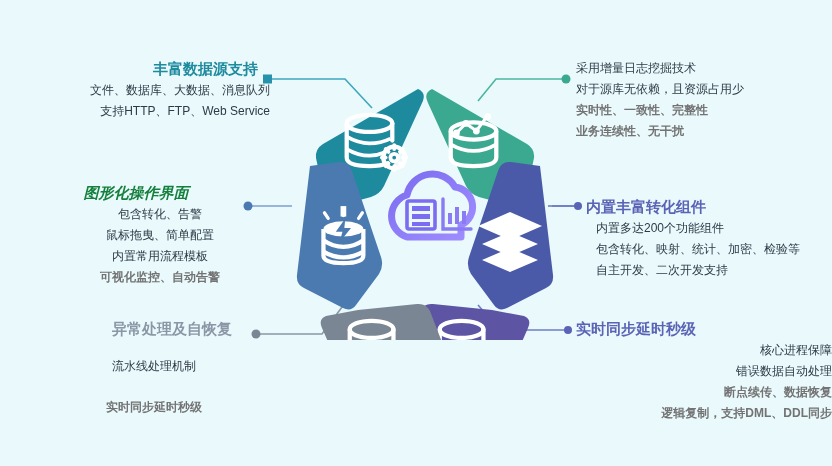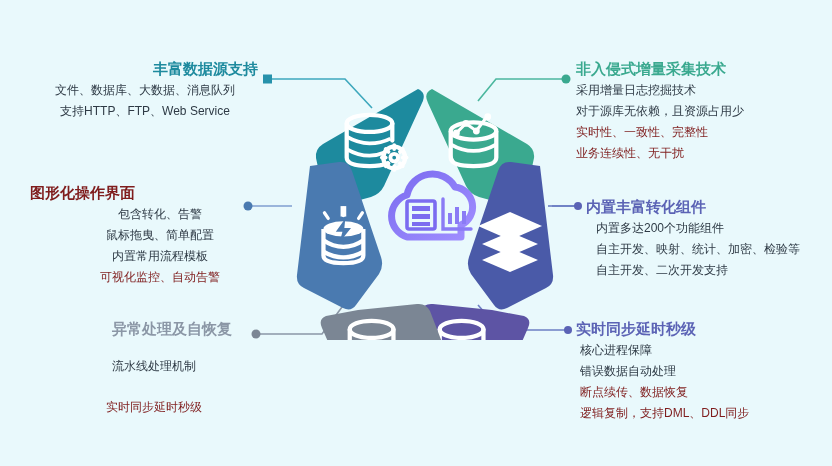--- a/index.html
+++ b/index.html
@@ -19,48 +19,48 @@
   #wheel{position:absolute;left:285px;top:60px;width:280px;height:280px;}
 
   
   .block{position:absolute;}
   .block .head{
     font-size:15px;font-weight:bold;line-height:22px;white-space:nowrap;
   }
   .block .line{
     font-size:12px;line-height:21px;color:#2e3a45;white-space:nowrap;
   }
-  .block .line.em{color:#7f1d1d;font-weight:normal;}
+  .block .line.em{color:#737373;font-weight:bold;}
   .right{text-align:left;}
   .left{text-align:right;}
 
   
   #b-source{left:20px;top:58px;width:250px;}
   #b-source .head{color:#1d8a9e;}
-  #b-source .line{text-align:center;}
+  #b-source .line{}
   #b-source .head{text-align:right;padding-right:12px;}
 
   #b-ui{left:30px;top:182px;width:240px;}
-  #b-ui .head{color:#7f1d1d;text-align:left;padding-right:28px;}
+  #b-ui .head{color:#15803d;text-align:center;padding-right:28px;font-style:italic;}
   #b-ui .line{text-align:center;padding-left:20px;}
 
   #b-mem{left:20px;top:318px;width:250px;}
   #b-mem .head{color:#8b97a6;text-align:right;padding-right:38px;}
   #b-mem .line{text-align:center;padding-left:18px;}
 
   #b-cdc{left:576px;top:58px;width:256px;}
   #b-cdc .head{color:#3aa98f;}
 
   #b-comp{left:586px;top:196px;width:246px;}
   #b-comp .head{color:#5b63b5;}
   #b-comp .line{padding-left:10px;}
 
   #b-err{left:576px;top:318px;width:256px;}
   #b-err .head{color:#5b63b5;}
-  #b-err .line{padding-left:4px;}
+  #b-err .line{padding-left:4px;text-align:right;}
 </style>
 </head>
 <body>
 
 <div id="stage">
 
   <svg id="connectors" viewBox="0 0 832 466">
 
     <g>
       <polyline points="268,79 345,79 372,108" fill="none" stroke="#3ea8bd" stroke-width="1.6"></polyline>
@@ -256,31 +256,30 @@
     <div class="line em">可视化监控、自动告警</div>
   </div>
 
   <div class="block left" id="b-mem">
     <div class="head">异常处理及自恢复</div>
     <div class="line" style="margin-top:16px">流水线处理机制</div>
     <div class="line em" style="margin-top:20px">实时同步延时秒级</div>
   </div>
 
   <div class="block right" id="b-cdc">
-    <div class="head">非入侵式增量采集技术</div>
     <div class="line">采用增量日志挖掘技术</div>
     <div class="line">对于源库无依赖，且资源占用少</div>
     <div class="line em">实时性、一致性、完整性</div>
     <div class="line em">业务连续性、无干扰</div>
   </div>
 
   <div class="block right" id="b-comp">
     <div class="head">内置丰富转化组件</div>
     <div class="line">内置多达200个功能组件</div>
-    <div class="line">自主开发、映射、统计、加密、检验等</div>
+    <div class="line">包含转化、映射、统计、加密、检验等</div>
     <div class="line">自主开发、二次开发支持</div>
   </div>
 
   <div class="block right" id="b-err">
     <div class="head">实时同步延时秒级</div>
     <div class="line">核心进程保障</div>
     <div class="line">错误数据自动处理</div>
     <div class="line em">断点续传、数据恢复</div>
     <div class="line em">逻辑复制，支持DML、DDL同步</div>
   </div>

